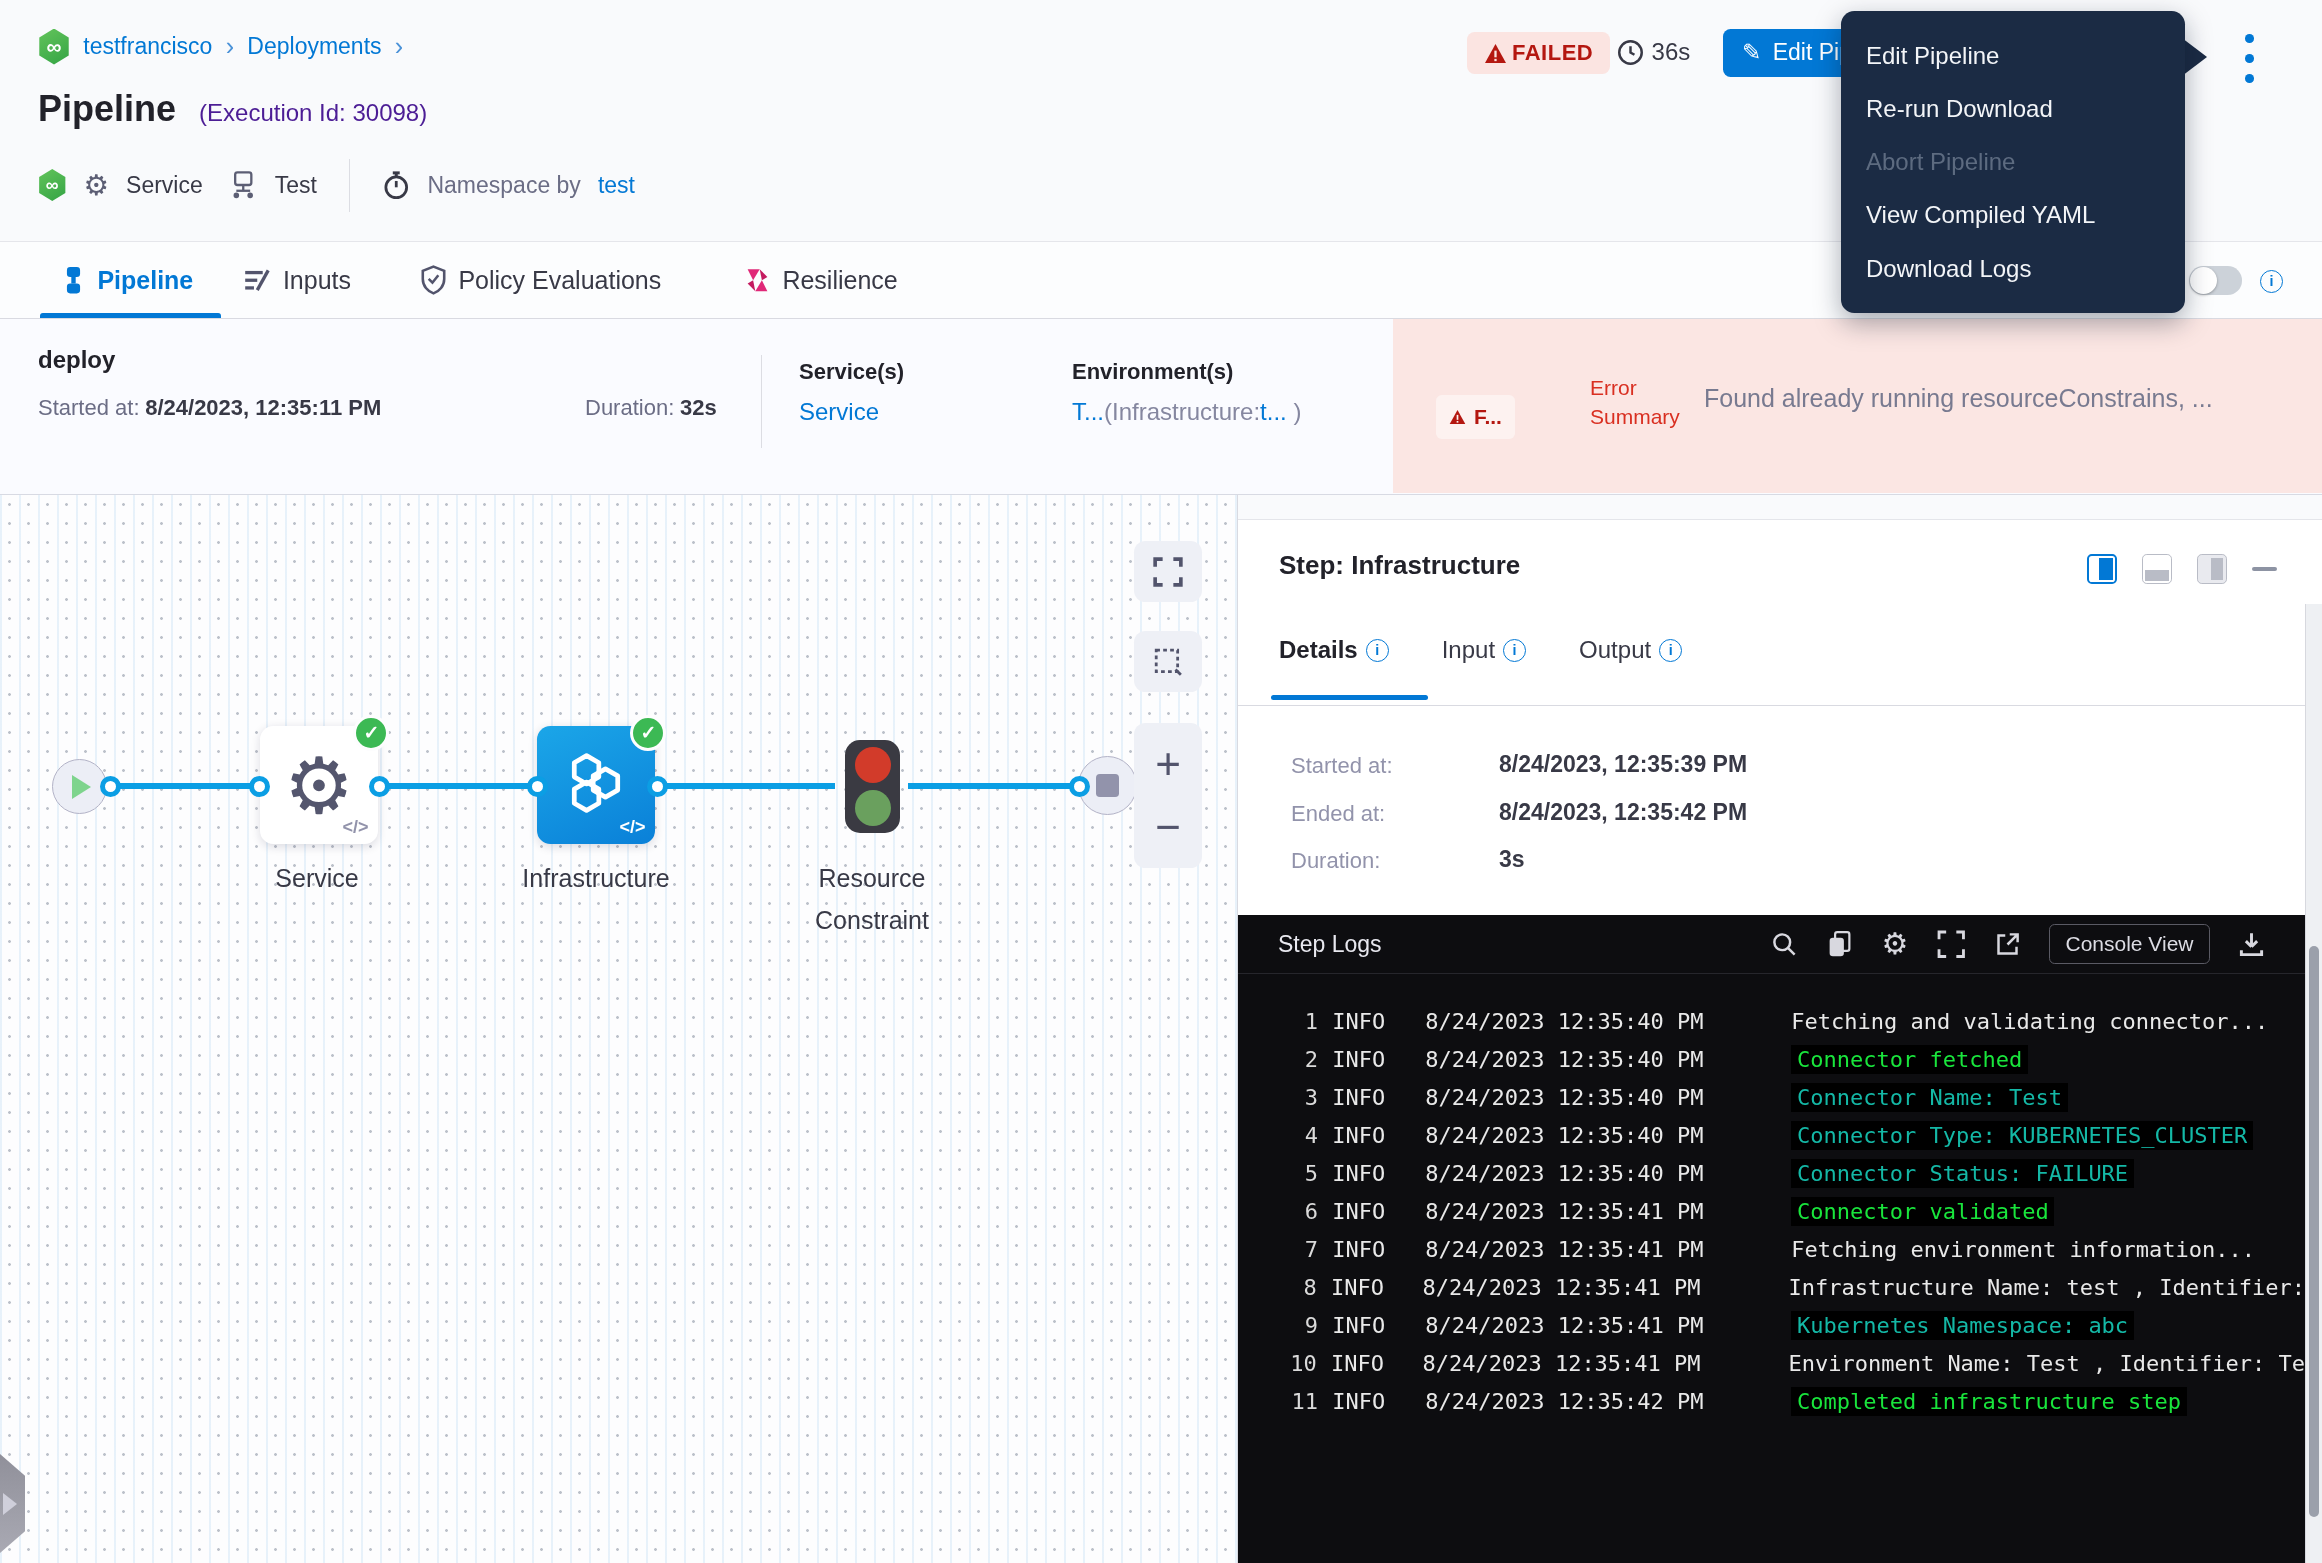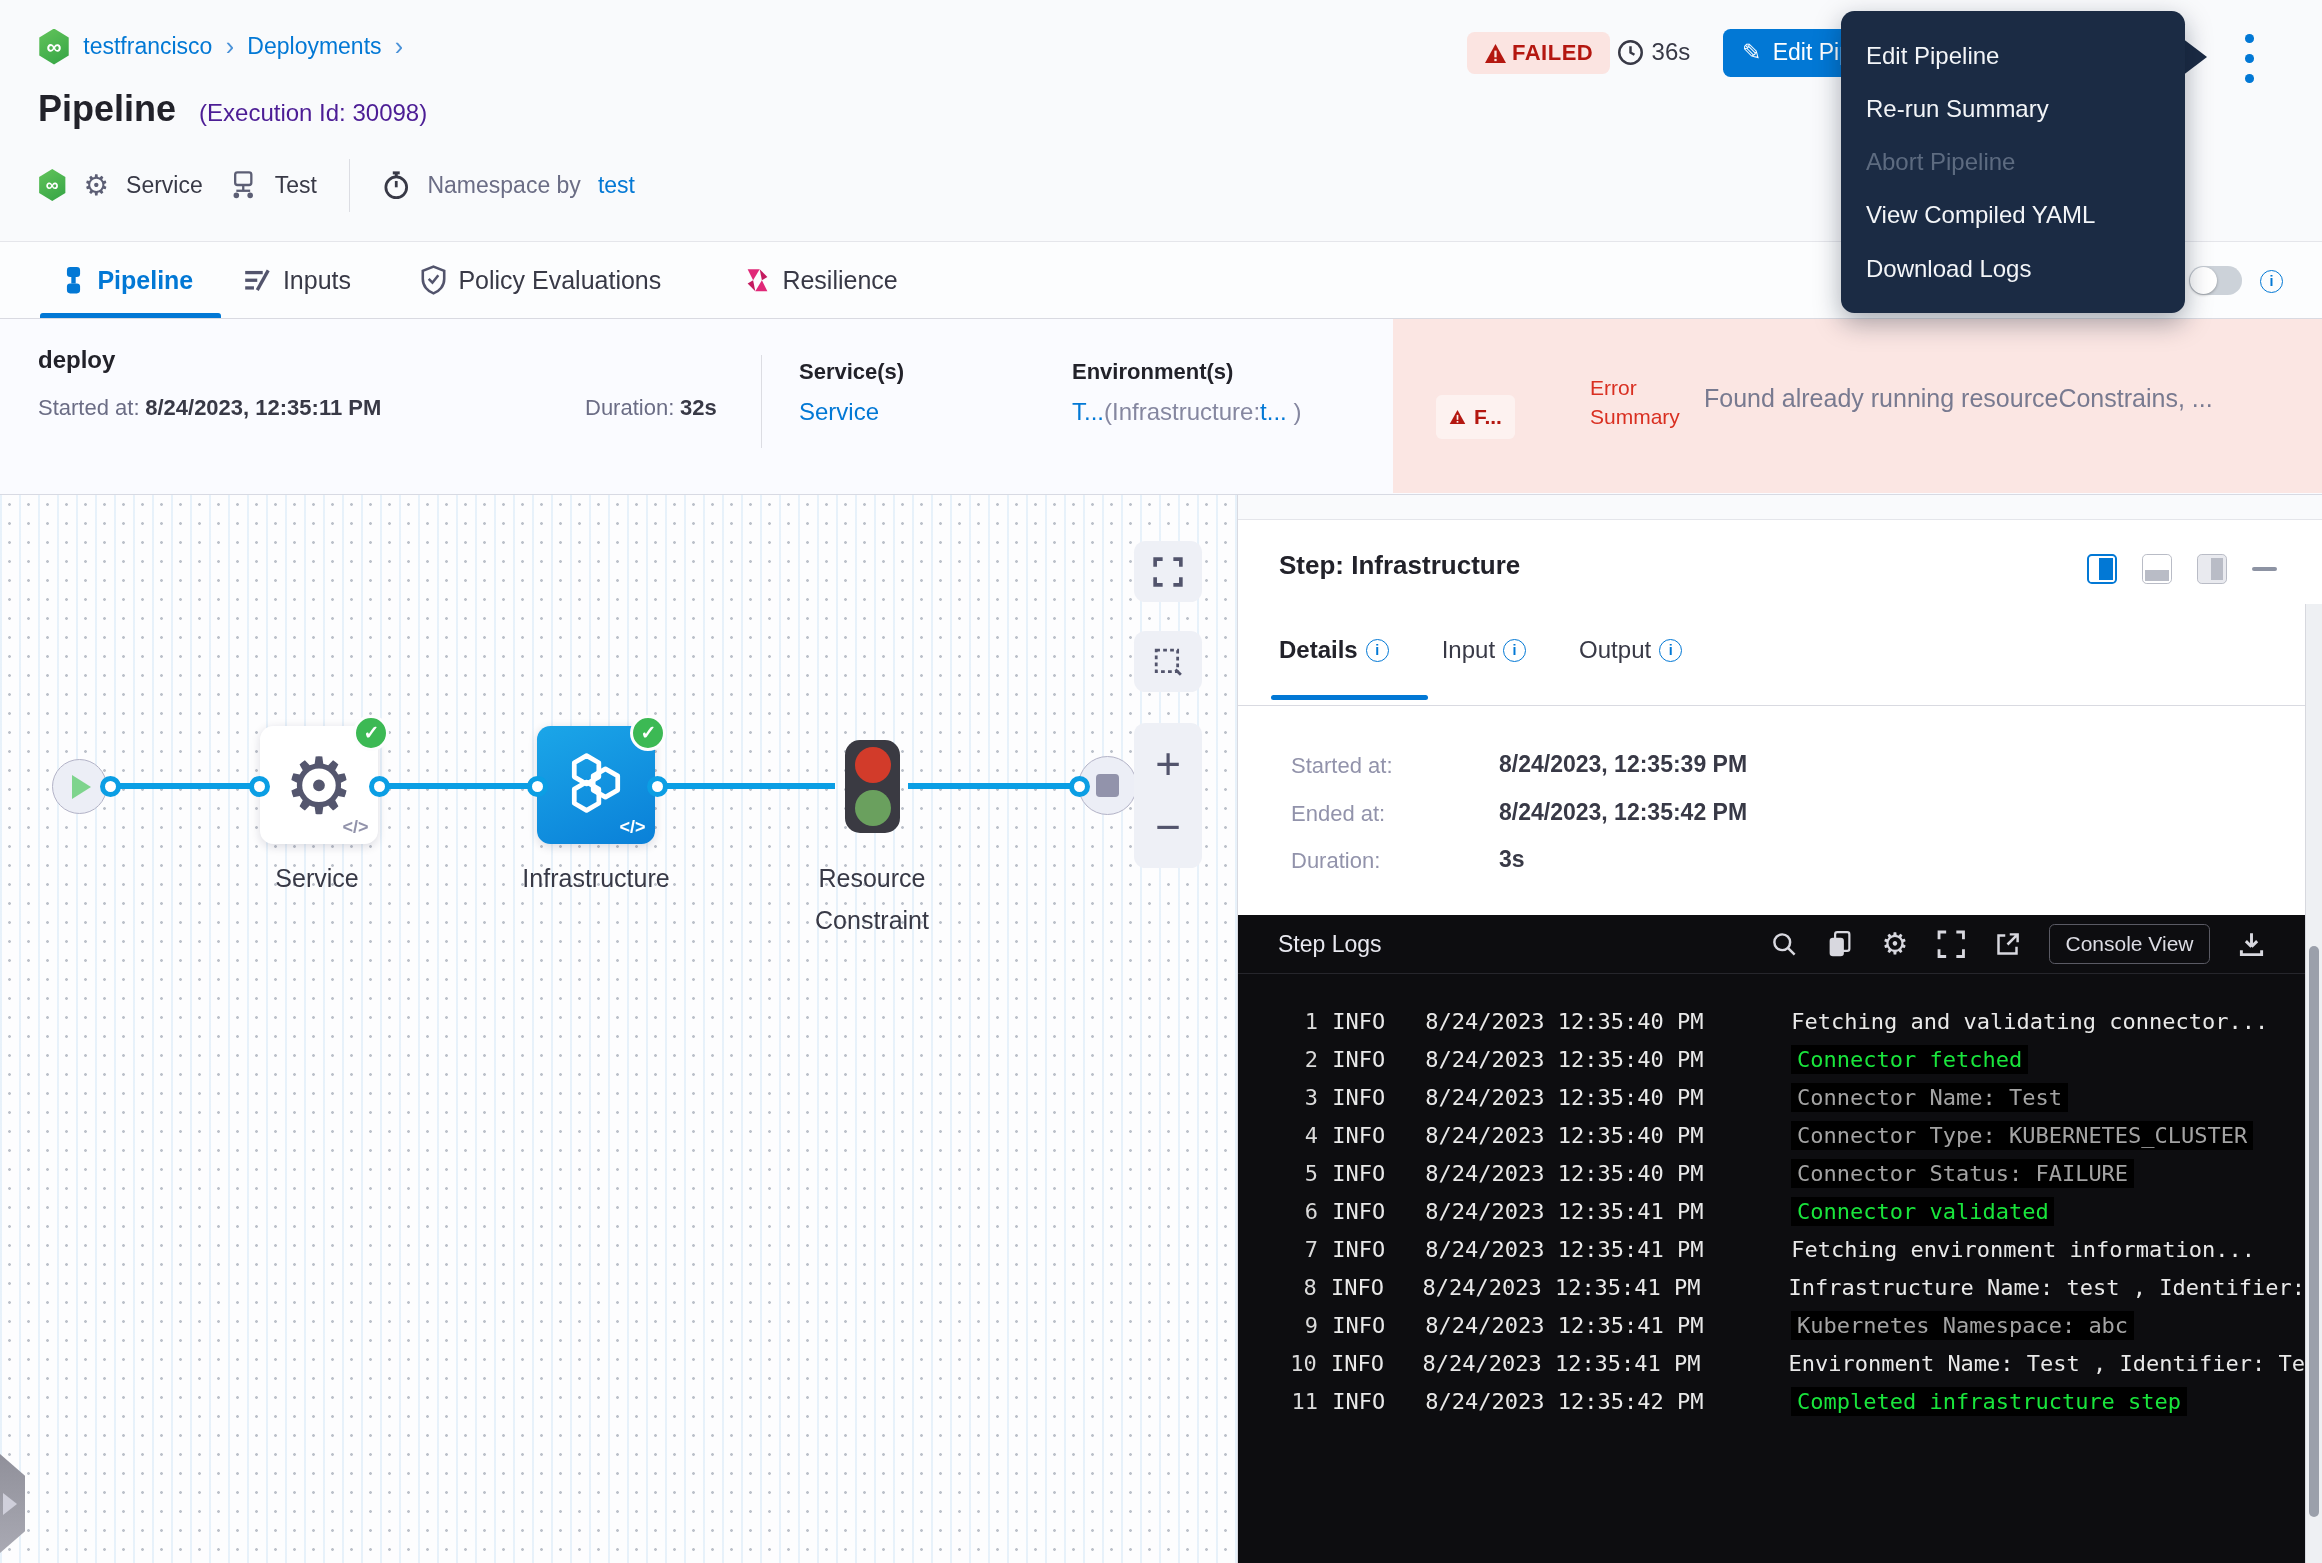--- a/index.html
+++ b/index.html
@@ -119,21 +119,21 @@
   .logtools{margin-left:auto;display:flex;align-items:center;gap:28.5px;}
   .ltool{cursor:pointer;display:flex;align-items:center;}
   .consolebtn{height:38px;padding:0 15px;border:1.9px solid #5a5a64;border-radius:5.7px;color:#dcdce3;font-size:21px;display:flex;align-items:center;cursor:pointer;}
   .logarea{position:absolute;left:0;top:454px;width:1067px;height:615px;background:#0d0d10;font-family:"DejaVu Sans Mono",monospace;font-size:22px;overflow:hidden;padding-top:28.5px;box-sizing:border-box;}
   .logline{height:38px;display:flex;align-items:center;color:#e9e9e9;white-space:nowrap;}
   .ln{width:42px;margin-left:38px;text-align:right;color:#dadada;}
   .lv{margin-left:14.3px;width:55px;}
   .lt{margin-left:38px;width:278px;}
   .lm{margin-left:88px;}
   .lm[data-color="green"]{color:#19e53c;background:#000;padding:1.9px 5.7px;}
-  .lm[data-color="yellow"]{color:#a3a3a3;background:#000;padding:1.9px 5.7px;}
+  .lm[data-color="yellow"]{color:#14b8a6;background:#000;padding:1.9px 5.7px;}
 
   
   .vscroll{position:absolute;left:2305px;top:604px;width:17px;height:960px;background:#eef0f3;border-left:1px solid #d7d8de;box-sizing:border-box;}
   .vthumb{position:absolute;left:2.9px;top:342px;width:10.5px;height:571px;border-radius:5.7px;background:#9ba0ab;cursor:pointer;}
 
   
   .menu{position:absolute;left:1841px;top:11.4px;width:344px;height:302px;background:#1b2b44;border-radius:13.3px;z-index:50;
     box-shadow:0 9.5px 27px rgba(10,20,40,.35);display:flex;flex-direction:column;justify-content:space-evenly;padding:5.7px 0;box-sizing:border-box;}
   .menu-item{padding-left:25px;font-size:24px;color:#f3f5f8;cursor:pointer;}
   .menu-item[data-enabled="false"]{color:#5d6b80;cursor:default;}
@@ -515,18 +515,18 @@
   </div>
 </div>
 
 <div class="vscroll">
   <div class="vthumb"></div>
 </div>
 
 <div class="menucaret"></div>
 <div class="menu">
   <div class="menu-item" data-enabled="true">Edit Pipeline</div>
-  <div class="menu-item" data-enabled="true">Re-run Summary</div>
+  <div class="menu-item" data-enabled="true">Re-run Download</div>
   <div class="menu-item" data-enabled="false">Abort Pipeline</div>
   <div class="menu-item" data-enabled="true">View Compiled YAML</div>
   <div class="menu-item" data-enabled="true">Download Logs</div>
 </div>
 
 
 </body></html>

